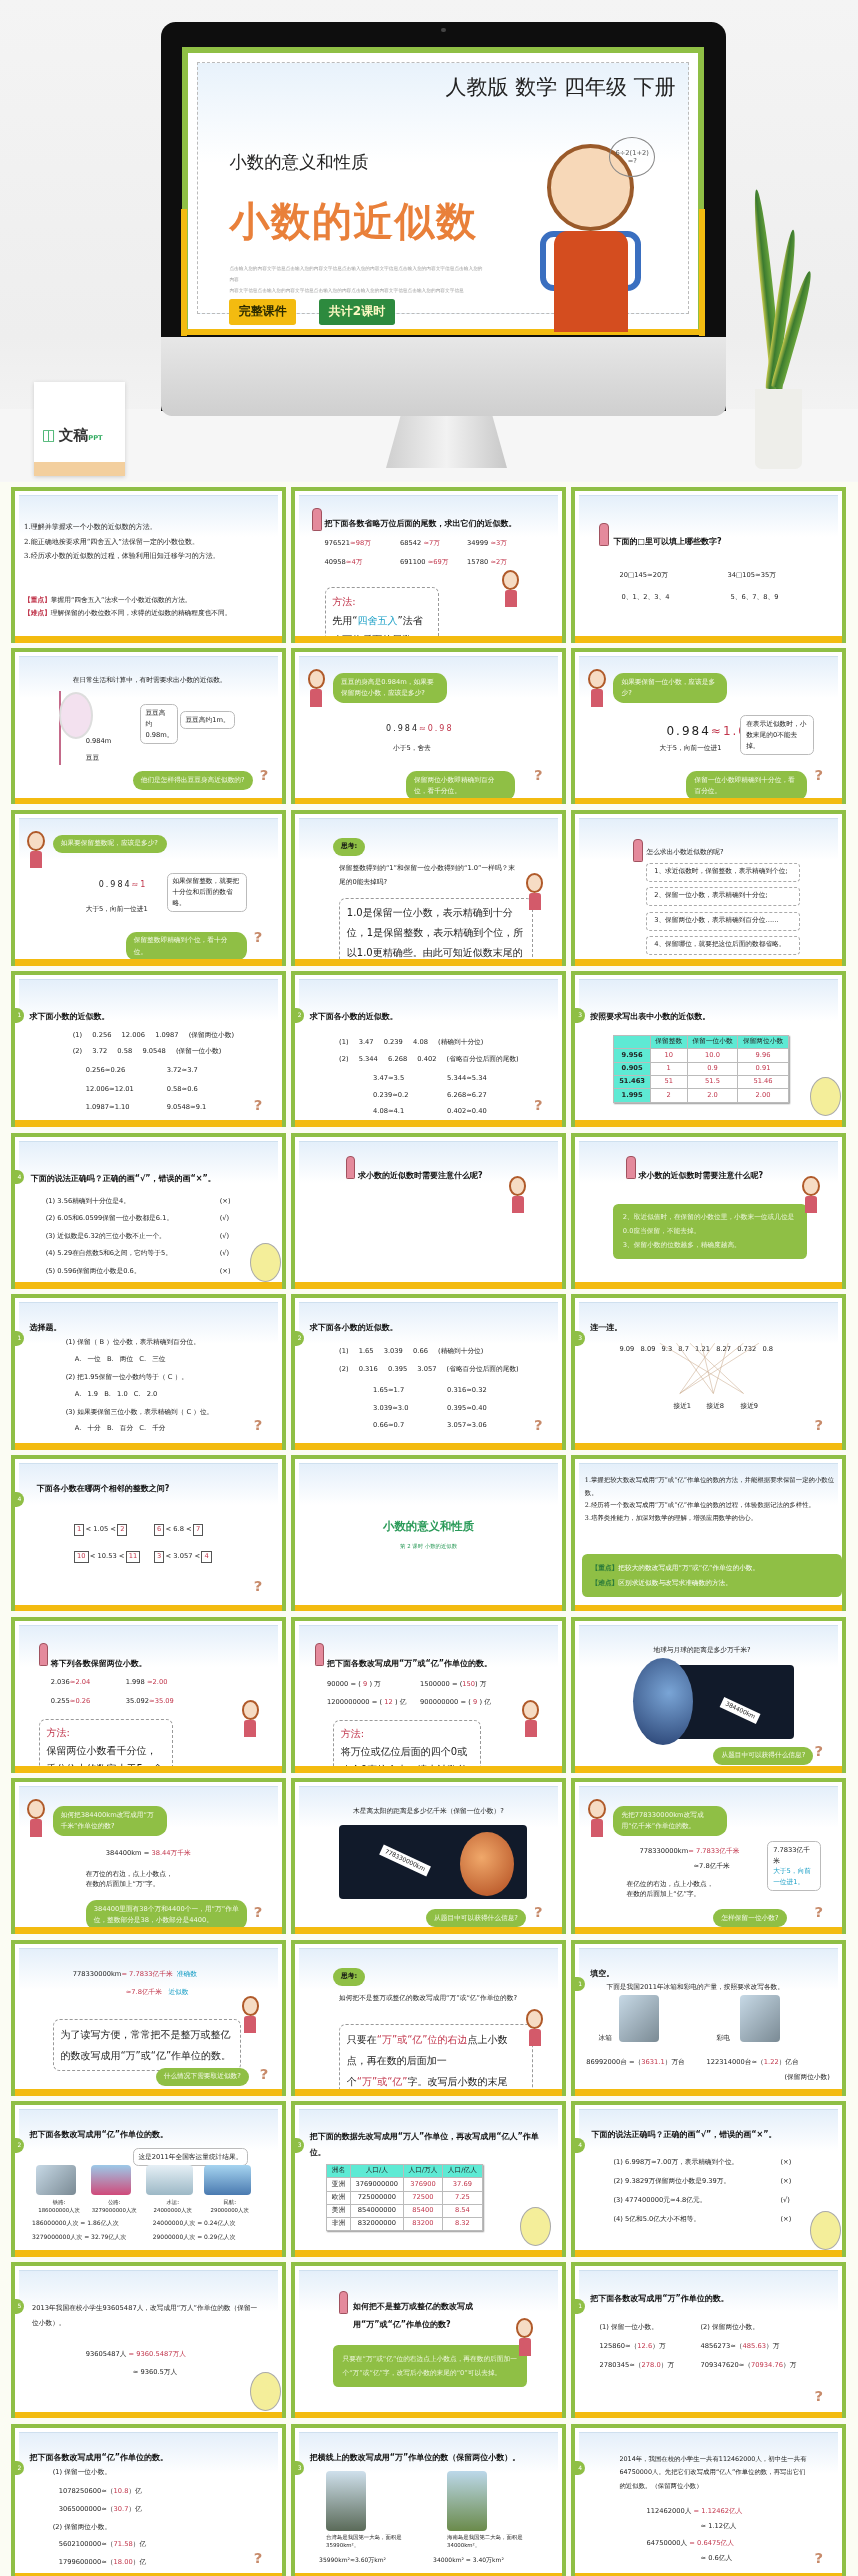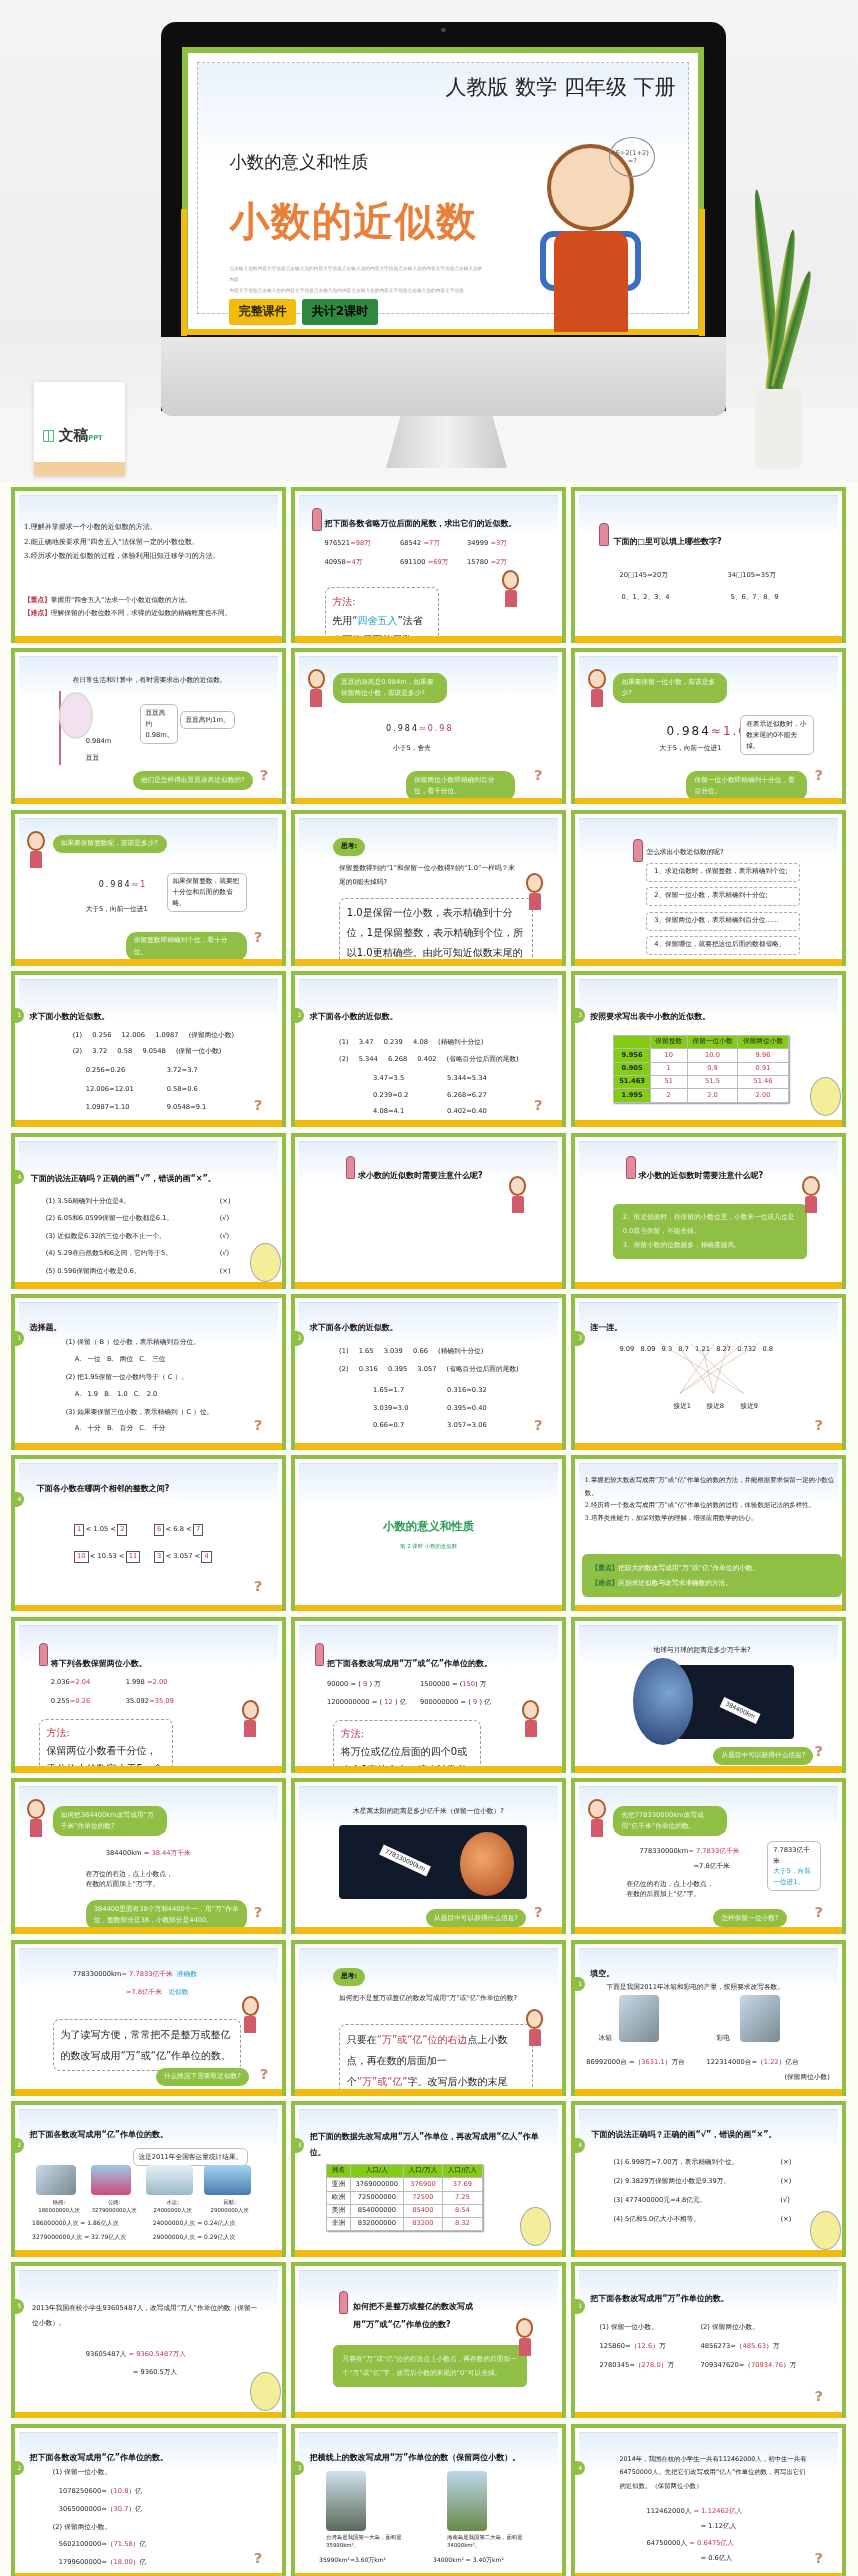--- a/index.html
+++ b/index.html
@@ -13,21 +13,21 @@
 .stand{position:absolute;left:386px;top:416px;width:121px;height:52px;background:linear-gradient(90deg,#cfcfcf,#f2f2f2 50%,#c8c8c8);clip-path:polygon(12% 0,88% 0,100% 100%,0 100%)}
 .screen{position:absolute;left:182px;top:47px;width:522px;height:288px;background:#fff;border:6.7px solid #8fbf45;border-bottom-color:#f3bb10}
 .screen .yellowband{position:absolute;left:-6.7px;right:-6.7px;bottom:-6.7px;height:127px;border-left:6.7px solid #f3bb10;border-right:6.7px solid #f3bb10;pointer-events:none}
 .screen .inner{position:absolute;left:9.4px;top:9.4px;right:9.4px;bottom:14.8px;border:0.7px dashed #bbb;background:linear-gradient(#e8f2fb,#fff 40%)}
 .hero-edition{position:absolute;right:12px;top:9.4px;font-size:21px;color:#222}
 .hero-unit{position:absolute;left:31px;top:87px;font-size:17.4px;color:#222}
 .hero-title{position:absolute;left:31px;top:131px;font-size:40px;font-weight:bold;color:#e9803a;letter-spacing:1.3px}
 .hero-lorem{position:absolute;left:31px;top:201px;width:255px;font-size:4.7px;line-height:10.7px;color:#999}
 .badge{position:absolute;top:236px;height:25.5px;padding:0 9.4px;font-size:12px;font-weight:bold;line-height:25.5px;border-radius:2.7px}
 .badge.y{left:31px;background:#f3bb10;color:#2a2a00}
-.badge.g{left:104px;background:#2d8a3e;color:#000000}
+.badge.g{left:121px;background:#2d8a3e;color:#fef9c3}
 .girl{position:absolute;right:27px;top:54px;width:141px;height:215px}
 .girl .head{position:absolute;left:27px;top:27px;width:87px;height:87px;border-radius:50%;background:#f7d8b8;border:4px solid #9a5a2a}
 .girl .body{position:absolute;left:34px;top:114px;width:74px;height:101px;background:#d44d1f;border-radius:13.4px 13.4px 0 0}
 .girl .bag{position:absolute;left:20px;top:114px;width:101px;height:60px;border:6.7px solid #3a6fc0;border-radius:13.4px}
 .bubble{position:absolute;right:5.4px;top:20px;width:46px;height:40px;border:1.3px solid #888;border-radius:50%;font-size:6.7px;color:#555;text-align:center;padding-top:10.7px}
 .calendar{position:absolute;left:34px;top:382px;width:91px;height:94px;background:#fff;border-bottom:14.8px solid #f3cf9e;box-shadow:0 1.3px 4px #ccc}
 .calendar .logo{position:absolute;left:8px;top:44px;font-size:14.8px;color:#333;font-weight:bold}
 .calendar .logo .mark{color:#2faa5e;margin-right:2.7px}
 .calendar .logo small{font-size:6.7px;color:#2faa5e}
 .plant{position:absolute;left:748px;top:168px;width:60px;height:302px}
@@ -51,21 +51,21 @@
 .wbub{position:absolute;background:#fff;border:0.7px solid #bbb;border-radius:5.4px;padding:2.7px 4.7px;font-size:6.7px;line-height:1.6}
 .char{position:absolute;width:20px;height:40px}
 .char .h{position:absolute;left:2px;top:0;width:17.4px;height:20px;border-radius:50%;background:#f6dcc4;border:2px solid #b05a2a}
 .char .b{position:absolute;left:4.7px;top:20px;width:12px;height:17.4px;background:#d35a6a;border-radius:2.7px 2.7px 0 0}
 .q{position:absolute;font-size:14.8px;color:#c78a6a;font-weight:bold}
 .pencil{position:absolute;width:9.4px;height:23px;background:#e48a9c;border-radius:4px 4px 1.3px 1.3px;border:0.7px solid #a0525f}
 .bulb{position:absolute;width:31px;height:39px;border-radius:50%;background:#f4ee9a;border:0.7px solid #aaa}
 .step{position:absolute;left:67px;width:154px;height:19px;border:0.7px dashed #aaa;border-radius:4px;padding:3.4px 6.7px;font-size:6.7px}
 table.tb{position:absolute;border-collapse:collapse;font-size:6.7px;background:#fff;box-shadow:0.7px 0.7px 1.3px #999}
 table.tb td,table.tb th{border:0.7px solid #bbb;padding:1.3px 4.7px;text-align:center;font-weight:normal}
-table.tb th{background:#84cc16}
+table.tb th{background:#5eead4}
 .photo{position:absolute;border-radius:4px;background:linear-gradient(135deg,#c7d9e6,#7a8a94)}
 .space{position:absolute;background:#111a2a;border-radius:4px}
 .sq{display:inline-block;border:0.7px solid #555;padding:0 2px;margin:0 1.3px}
 .lines{position:absolute;left:74px;top:40px;width:114px;height:54px}
 </style>
 </head>
 <body>
 
 <div class="hero">
   <div class="desk"></div>

